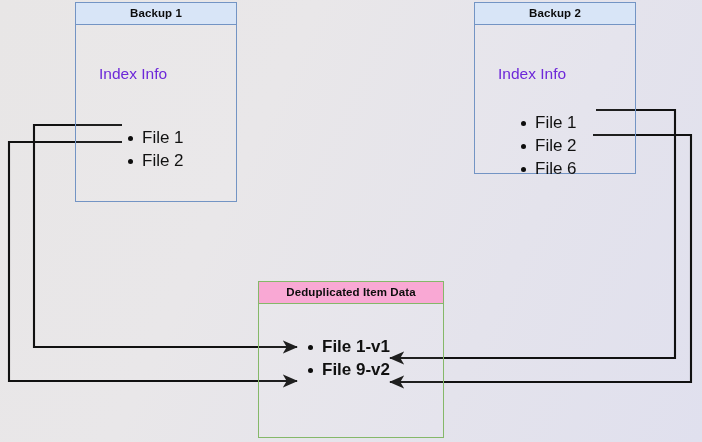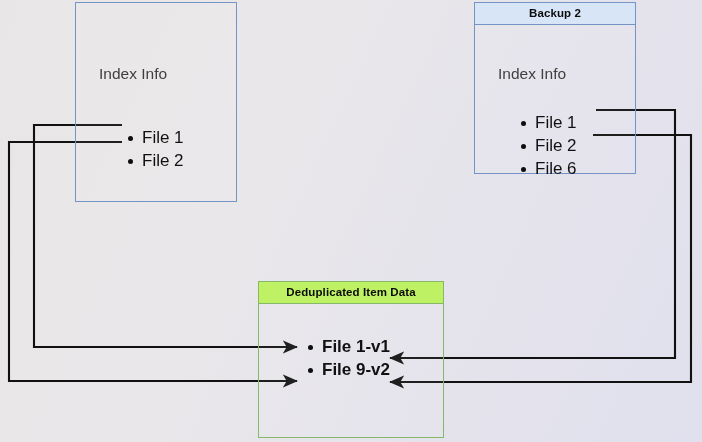--- a/index.html
+++ b/index.html
@@ -55,28 +55,28 @@
     box-sizing: border-box;
   }
 
   .box.blue { border: 1.6px solid #7394c4; }
   .box.blue .box-header {
     background: #d8e5f7;
     border-bottom: 1.6px solid #7394c4;
   }
   .box.green { border: 1.6px solid #85b869; }
   .box.green .box-header {
-    background: #bef264;
+    background: #f9a8d4;
     border-bottom: 1.6px solid #85b869;
   }
 
   .index-label {
     position: absolute;
     font-size: 15.5px;
-    color: #404040;
+    color: #6d28d9;
     white-space: nowrap;
   }
 
   ul.file-list {
     position: absolute;
     margin: 0;
     padding: 0;
     list-style: none;
   }
   ul.file-list li {
@@ -115,20 +115,21 @@
     <path d="M 122 125 L 34 125 L 34 347 L 297 347" fill="none" stroke="#111111" stroke-width="2.1" stroke-linejoin="miter" marker-end="url(#arrowR)"></path>
 
     <path d="M 122 142 L 9 142 L 9 381 L 297 381" fill="none" stroke="#111111" stroke-width="2.1" stroke-linejoin="miter" marker-end="url(#arrowR)"></path>
 
     <path d="M 596 110 L 675 110 L 675 358 L 390 358" fill="none" stroke="#111111" stroke-width="2.1" stroke-linejoin="miter" marker-end="url(#arrowR)"></path>
 
     <path d="M 593 135 L 691 135 L 691 382 L 390 382" fill="none" stroke="#111111" stroke-width="2.1" stroke-linejoin="miter" marker-end="url(#arrowR)"></path>
   </svg>
 
   <div class="box blue" style="left:75px; top:2px; width:162px; height:200px;">
+    <div class="box-header">Backup 1</div>
     <div class="box-body" style="top:22px;">
       <div class="index-label" style="left:23px; top:40px;">Index Info</div>
       <ul class="file-list" style="left:50px; top:101px;">
         <li>File 1</li>
         <li>File 2</li>
       </ul>
     </div>
   </div>
 
   <div class="box blue" style="left:474px; top:2px; width:162px; height:172px;">

